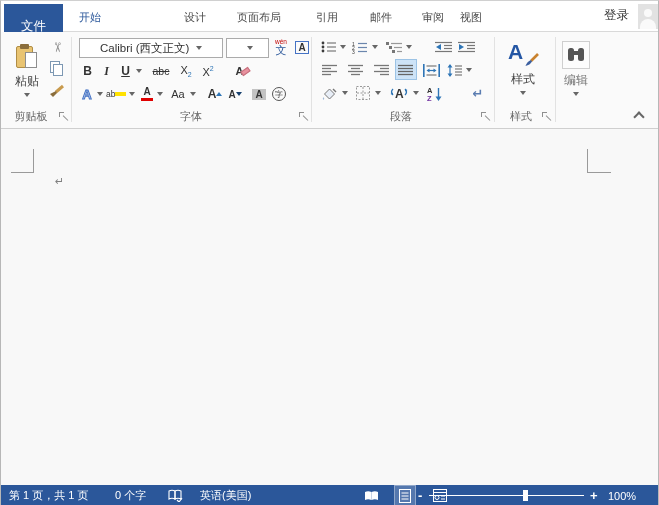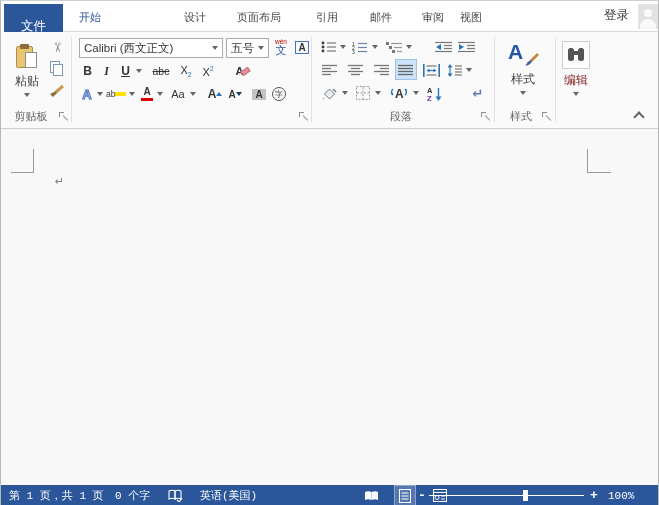--- a/index.html
+++ b/index.html
@@ -21,21 +21,21 @@
   
   .ribbon { position:absolute; left:0; top:31px; width:659px; height:97px; background:#fafafa; border-bottom:1px solid #cfcfcf; }
   .vsep { position:absolute; top:5px; width:1px; height:85px; background:#e2e2e2; }
   .grouplabel { position:absolute; top:77px; height:14px; font-size:11px; color:#666; text-align:center; }
   .launcher { position:absolute; width:9px; height:9px; }
   .launcher i { position:absolute; left:0; top:0; width:5px; height:5px; border-left:1px solid #8f8f8f; border-top:1px solid #8f8f8f; display:block; }
   .launcher u { position:absolute; right:0; bottom:0; width:7px; height:1px; background:#8f8f8f; transform:rotate(45deg); transform-origin:100% 50%; display:block; }
   .chev { position:absolute; width:8px; height:8px; border-top:2px solid #666; border-right:2px solid #666; transform:rotate(-45deg); }
   .dd { display:inline-block; width:0; height:0; border-left:3px solid transparent; border-right:3px solid transparent; border-top:4px solid #666; vertical-align:middle; }
   .btn { position:absolute; display:flex; align-items:center; justify-content:center; }
-  .combo { position:absolute; height:20px; background:#fff; border:1px solid #ababab; font-size:11.5px; color:#333; display:flex; align-items:center; padding:0 4px; }
+  .combo { position:absolute; height:20px; background:#fff; border:1px solid #ababab; font-size:11.5px; color:#333; display:flex; align-items:center; padding:0 20px; }
   .combo .val { flex:1; white-space:nowrap; overflow:hidden; }
 
   
   .clipicon { position:relative; width:22px; height:26px; }
   .clipicon .board { position:absolute; left:0; top:2px; width:17px; height:22px; background:#e9c472; border:1px solid #b08d45; border-radius:2px; }
   .clipicon .clip { position:absolute; left:4px; top:0; width:9px; height:5px; background:#8a6d3b; border-radius:1px; }
   .clipicon .page { position:absolute; left:9px; top:8px; width:12px; height:16px; background:#fff; border:1px solid #8e8e8e; }
   .copyicon { position:relative; width:14px; height:15px; }
   .copyicon i { position:absolute; display:block; width:10px; height:12px; background:#fff; border:1px solid #7d98b3; }
   .copyicon i.b { left:0; top:0; } .copyicon i.f { left:3px; top:3px; }
@@ -53,21 +53,21 @@
   .eraser { display:inline-block; width:9px; height:5px; background:#e8919e; border:1px solid #c4717e; transform:rotate(-35deg); margin-left:-2px; vertical-align:bottom; }
   .active-btn { background:#cde3f7; border:1px solid #9cc3e5; }
   .selbox { background:rgba(255,255,255,0.2); border:1px solid rgba(255,255,255,0.35); }
 
   
   .doc { position:absolute; left:0; top:128px; width:659px; height:356px; background:#f8f8f8; }
   .cropmark { position:absolute; background:#9a9a9a; }
   .pilcrow { position:absolute; color:#808080; font-size:11px; }
 
   
-  .statusbar { position:absolute; left:0; top:484px; width:659px; height:21px; background:#2b579a; color:#fff; font-size:11px;font-family:Liberation Mono, monospace; }
+  .statusbar { position:absolute; left:0; top:484px; width:659px; height:21px; background:#2b579a; color:#fff; font-size:11px; }
   .statusbar .seg { position:absolute; top:0; height:21px; display:flex; align-items:center; white-space:nowrap; }
   .slider-track { position:absolute; top:10px; height:1px; background:#fff; }
   .slider-thumb { position:absolute; top:5px; width:5px; height:11px; background:#fff; }
   .zoomsign { font-size:13px; font-weight:bold; }
 </style>
 </head>
 <body>
 
 <div class="win">
 
@@ -200,20 +200,21 @@
         <i class="caret-dn"></i>
     </div>
     <div class="btn" style="left:249px;top:52px;width:18px;height:20px">
       <span class="shaded-a">A</span>
     </div>
     <div class="btn" style="left:269px;top:52px;width:18px;height:20px">
       <span class="circle-char">
           <span>字</span>
         </span>
     </div>
+    <div class="grouplabel" style="left:100px;width:180px">字体</div>
     <div class="launcher" style="left:298px;top:80px">
         <i></i>
         <u></u>
       </div>
     <div class="vsep" style="left:310px"></div>
 
     <div class="btn" style="left:319px;top:5px;width:18px;height:20px">
       <svg width="16" height="12">
         <circle cx="2" cy="2" r="1.4" fill="#3b3b3b"></circle>
           <circle cx="2" cy="6" r="1.4" fill="#3b3b3b"></circle>
@@ -398,21 +399,21 @@
     <div class="vsep" style="left:554px"></div>
 
     <div class="btn" style="left:558px;top:4px;width:34px;height:64px;flex-direction:column">
       <span style="width:28px;height:28px;border:1px solid #cfcfcf;background:#fcfcfc;display:flex;align-items:center;justify-content:center">
         <svg width="18" height="15">
           <rect x="1" y="1" width="6" height="13" rx="2.5" fill="#555"></rect>
           <rect x="11" y="1" width="6" height="13" rx="2.5" fill="#555"></rect>
           <rect x="7" y="4" width="4" height="4" fill="#555"></rect>
         </svg>
       </span>
-      <span style="margin-top:3px;color:#7f1d1d">编辑</span>
+      <span style="margin-top:3px;color:#737373">编辑</span>
       <i class="dd" style="margin-top:3px"></i>
     </div>
 
     <div class="chev" style="left:634px;top:81px"></div>
   </div>
 
   <div class="doc">
     <div class="cropmark" style="left:32px;top:20px;width:1px;height:24px"></div>
     <div class="cropmark" style="left:10px;top:43px;width:22px;height:1px"></div>
     <div class="cropmark" style="left:586px;top:20px;width:1px;height:24px"></div>

